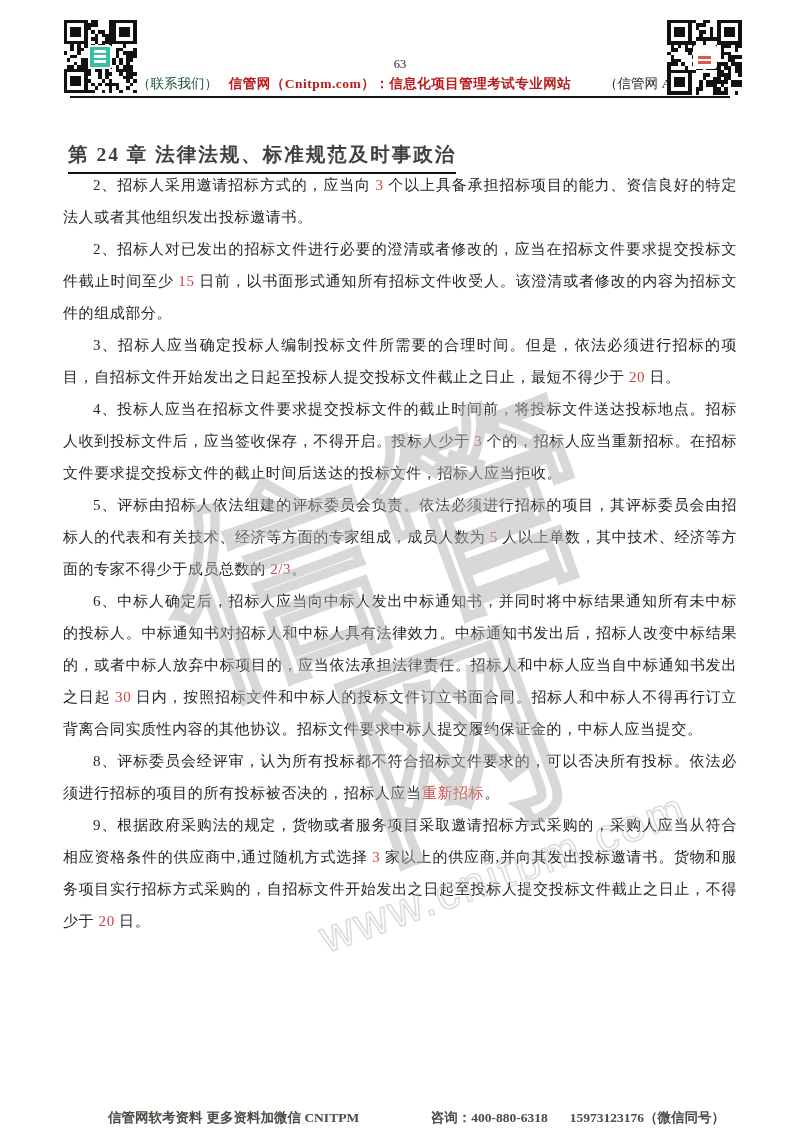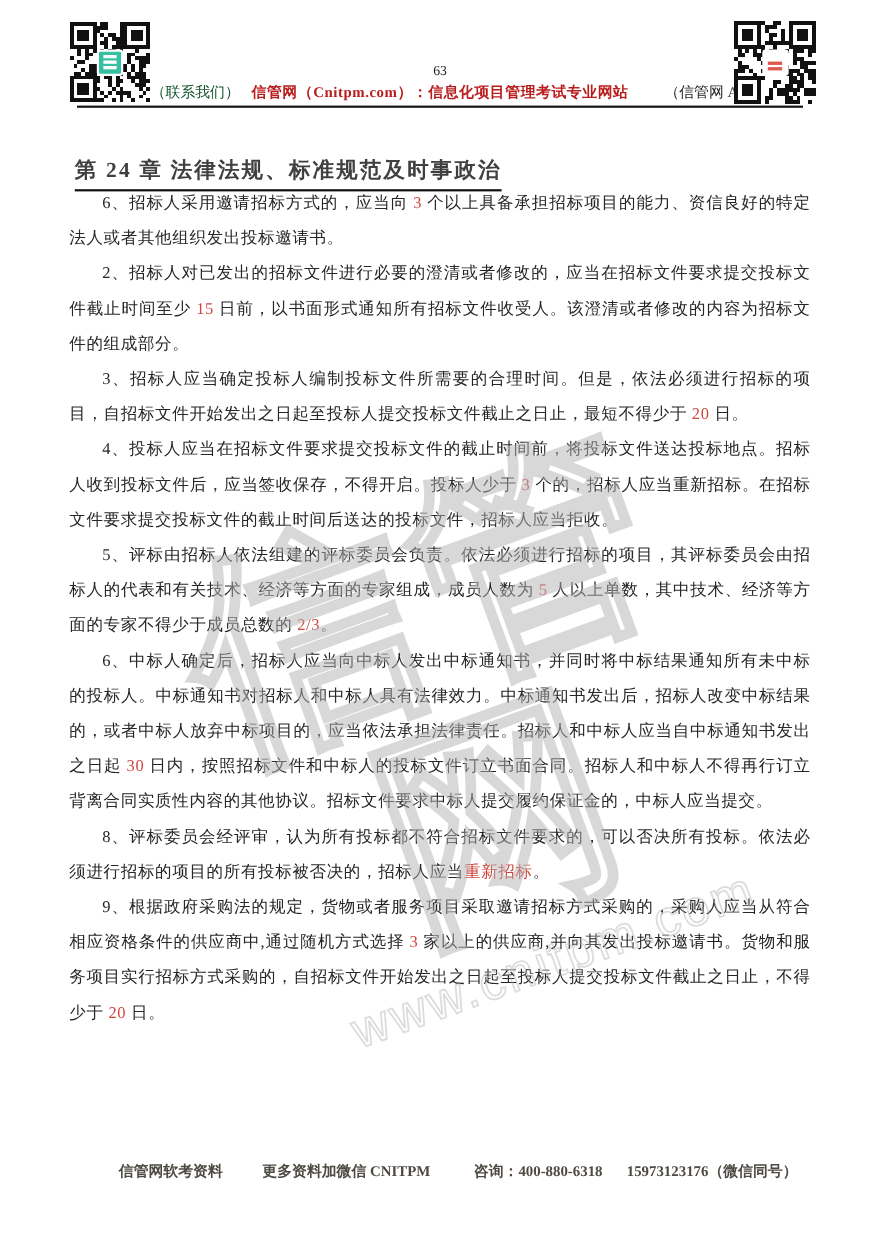--- a/index.html
+++ b/index.html
@@ -48,25 +48,25 @@
     font-size:212px;line-height:1;font-weight:bold;letter-spacing:8px;
     color:transparent;-webkit-text-stroke:3px rgba(178,178,178,0.5);
   }
   .wm-url{
     font-family:"Liberation Sans","DejaVu Sans",sans-serif;
     font-size:46px;margin-top:4px;letter-spacing:3px;
     color:transparent;-webkit-text-stroke:1.6px rgba(178,178,178,0.45);
   }
   
   .footer{
-    position:absolute;left:63px;top:1056px;width:674px;display:flex;align-items:baseline;
+    position:absolute;left:63px;top:1109px;width:674px;display:flex;align-items:baseline;
     font-size:13.5px;font-weight:bold;color:#4e4a43;white-space:nowrap;
   }
   .footer .f1{margin-left:45px;}
-  .footer .f2{margin-left:36px;}
+  .footer .f2{margin-left:4px;}
   .footer .f3{margin-left:auto;}
   .footer .f4{margin-left:22px;margin-right:12px;}
 </style>
 </head>
 <body>
 
 <div class="page">
 
   <div class="qr qr-left">
     <svg viewBox="0 0 21 21" shape-rendering="crispEdges">
@@ -386,21 +386,21 @@
         <rect x="19" y="20" width="1" height="1" fill="#111"></rect>
       </svg>
     <div class="qr-badge qr-badge-right"></div>
   </div>
 
   <div class="header-rule"></div>
 
   <h1 class="doc-title">第 24 章  法律法规、标准规范及时事政治</h1>
 
   <div class="doc-body">
-      <p><span>6、招标人采用邀请招标方式的，应当向 </span><span class="hl">3</span><span> 个以上具备承担招标项目的能力、资信良好的特定法人或者其他组织发出投标邀请书。</span></p>
+      <p><span>2、招标人采用邀请招标方式的，应当向 </span><span class="hl">3</span><span> 个以上具备承担招标项目的能力、资信良好的特定法人或者其他组织发出投标邀请书。</span></p>
       <p><span>2、招标人对已发出的招标文件进行必要的澄清或者修改的，应当在招标文件要求提交投标文件截止时间至少 </span><span class="hl">15</span><span> 日前，以书面形式通知所有招标文件收受人。该澄清或者修改的内容为招标文件的组成部分。</span></p>
       <p><span>3、招标人应当确定投标人编制投标文件所需要的合理时间。但是，依法必须进行招标的项目，自招标文件开始发出之日起至投标人提交投标文件截止之日止，最短不得少于 </span><span class="hl">20</span><span> 日。</span></p>
       <p><span>4、投标人应当在招标文件要求提交投标文件的截止时间前，将投标文件送达投标地点。招标人收到投标文件后，应当签收保存，不得开启。投标人少于 </span><span class="hl">3</span><span> 个的，招标人应当重新招标。在招标文件要求提交投标文件的截止时间后送达的投标文件，招标人应当拒收。</span></p>
       <p><span>5、评标由招标人依法组建的评标委员会负责。依法必须进行招标的项目，其评标委员会由招标人的代表和有关技术、经济等方面的专家组成，成员人数为 </span><span class="hl">5</span><span> 人以上单数，其中技术、经济等方面的专家不得少于成员总数的 </span><span class="hl">2/3</span><span>。</span></p>
       <p><span>6、中标人确定后，招标人应当向中标人发出中标通知书，并同时将中标结果通知所有未中标的投标人。中标通知书对招标人和中标人具有法律效力。中标通知书发出后，招标人改变中标结果的，或者中标人放弃中标项目的，应当依法承担法律责任。招标人和中标人应当自中标通知书发出之日起 </span><span class="hl">30</span><span> 日内，按照招标文件和中标人的投标文件订立书面合同。招标人和中标人不得再行订立背离合同实质性内容的其他协议。招标文件要求中标人提交履约保证金的，中标人应当提交。</span></p>
       <p><span>8、评标委员会经评审，认为所有投标都不符合招标文件要求的，可以否决所有投标。依法必须进行招标的项目的所有投标被否决的，招标人应当</span><span class="hl">重新招标</span><span>。</span></p>
       <p><span>9、根据政府采购法的规定，货物或者服务项目采取邀请招标方式采购的，采购人应当从符合相应资格条件的供应商中,通过随机方式选择 </span><span class="hl">3</span><span> 家以上的供应商,并向其发出投标邀请书。货物和服务项目实行招标方式采购的，自招标文件开始发出之日起至投标人提交投标文件截止之日止，不得少于 </span><span class="hl">20</span><span> 日。</span></p>
     </div>
 
   <div class="watermark">

